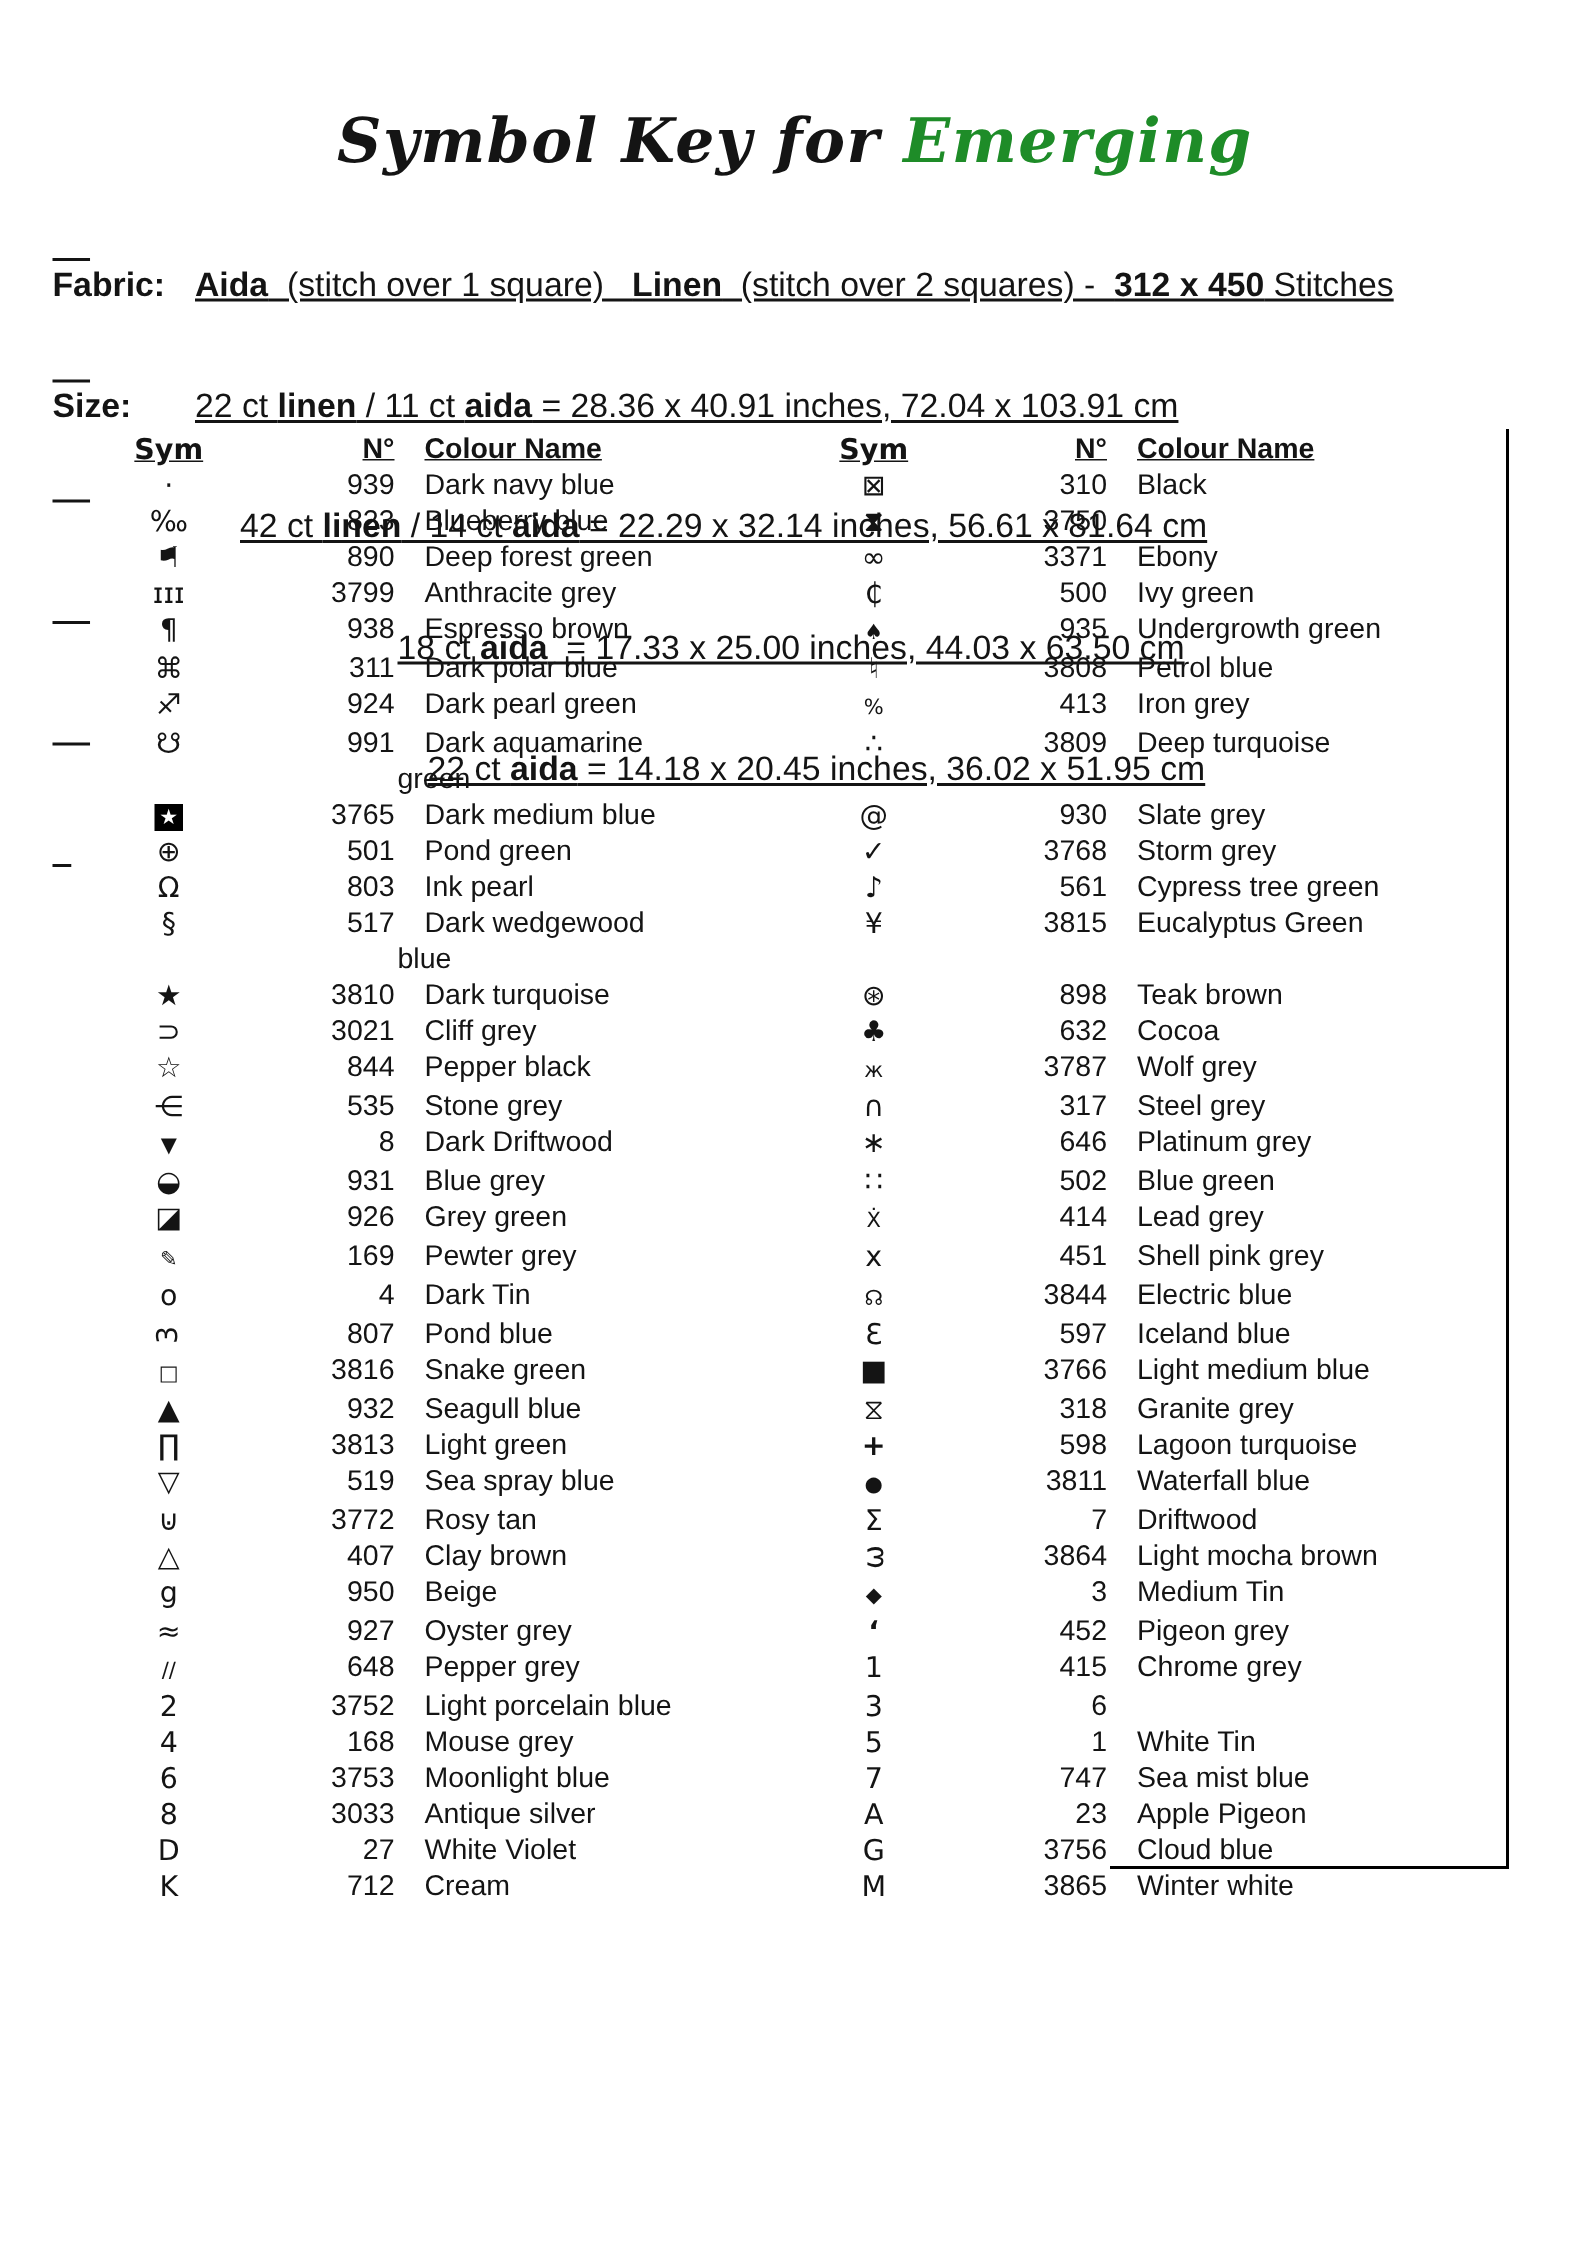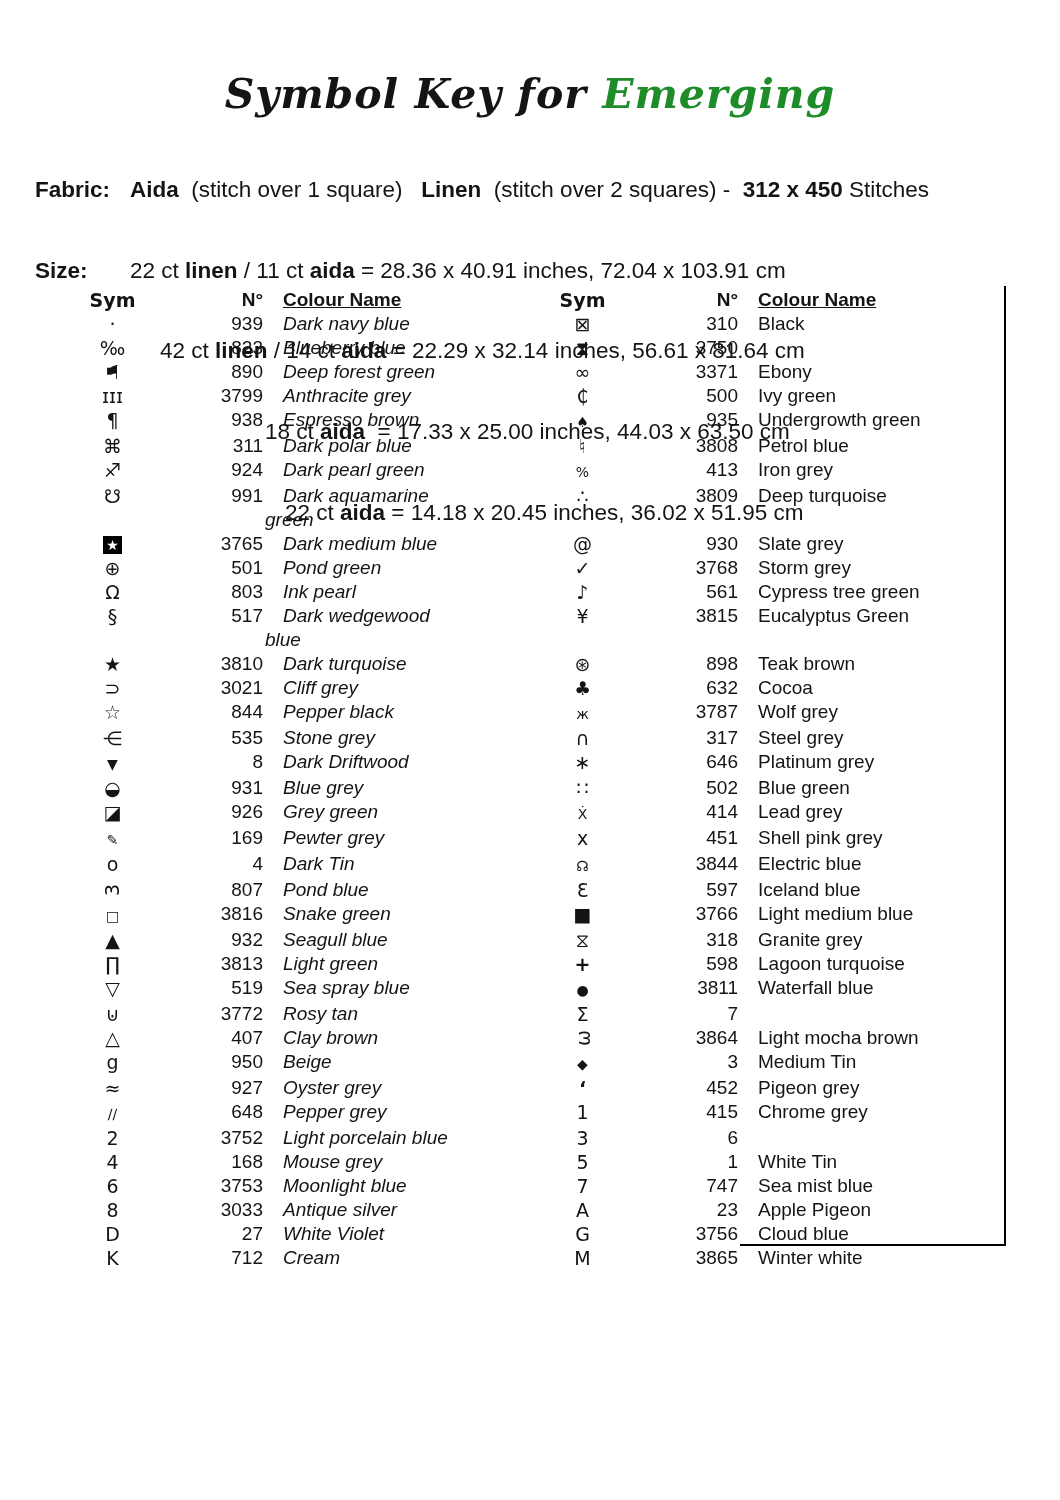--- a/index.html
+++ b/index.html
@@ -11,38 +11,38 @@
 
   
   .title{
     position:absolute;top:70px;left:0;width:100%;text-align:center;
     font-family:"DejaVu Serif",serif;font-style:italic;font-weight:bold;
     font-size:41px;letter-spacing:1px;white-space:pre;
   }
   .title .t-green{color:#1e8c28;}
 
   
-  .info{position:absolute;top:123px;left:35px;width:990px;font-size:22.5px;line-height:26.9px;white-space:pre-wrap;}
+  .info{position:absolute;top:123px;left:35px;width:990px;font-size:22.5px;line-height:26.9px;white-space:pre-wrap;text-decoration:underline;}
   .info-line{min-height:26.9px;}
   .lbl{display:inline-block;width:95px;font-weight:bold;}
   .ind-0{padding-left:0;}
   .ind-1{padding-left:30px;}
   .ind-2{padding-left:135px;}
   .ind-3{padding-left:155px;}
   .seg-b{font-weight:bold;}
 
   
   .ctable{position:absolute;top:288px;left:65px;width:940px;font-size:19px;line-height:24px;}
   .trow{display:grid;grid-template-columns:95px 105px 270px 95px 110px 265px;min-height:24px;}
   .cell{min-height:24px;}
   .c-sym{text-align:center;font-family:"DejaVu Sans",sans-serif;}
   .c-num{text-align:right;padding-right:2px;font-family:"Liberation Sans",sans-serif;}
   .c-name{text-indent:18px;}
-  .c-name-l{max-width:205px;font-style:italic;}
-  .th{font-weight:bold;}
+  .c-name-l{max-width:205px;}
+  .th{font-weight:bold;text-decoration:underline;}
   .th.c-name{text-decoration:none;}
   .th.c-name .hd-u{text-decoration:underline;}
 
   
   .v-inverse-box{display:inline-block;background:#000;color:#fff;font-size:14px;line-height:16px;padding:1px 3px;vertical-align:1px;}
   .v-rot-ccw{display:inline-block;transform:rotate(-90deg);}
   .v-flip-h{display:inline-block;transform:scaleX(-1);}
   .v-bold{font-weight:bold;}
   .v-small{font-size:14px;}
 
@@ -281,20 +281,21 @@
           <div class="cell c-sym"><span class="v-small">●</span></div>
           <div class="cell c-num">3811</div>
           <div class="cell c-name">Waterfall blue</div>
         </div>
         <div class="trow">
           <div class="cell c-sym"><span>⊍</span></div>
           <div class="cell c-num">3772</div>
           <div class="cell c-name c-name-l">Rosy tan</div>
           <div class="cell c-sym"><span>Σ</span></div>
           <div class="cell c-num">7</div>
+          <div class="cell c-name">Driftwood</div>
         </div>
         <div class="trow">
           <div class="cell c-sym"><span>△</span></div>
           <div class="cell c-num">407</div>
           <div class="cell c-name c-name-l">Clay brown</div>
           <div class="cell c-sym"><span class="v-rot-ccw">ω</span></div>
           <div class="cell c-num">3864</div>
           <div class="cell c-name">Light mocha brown</div>
         </div>
         <div class="trow">

